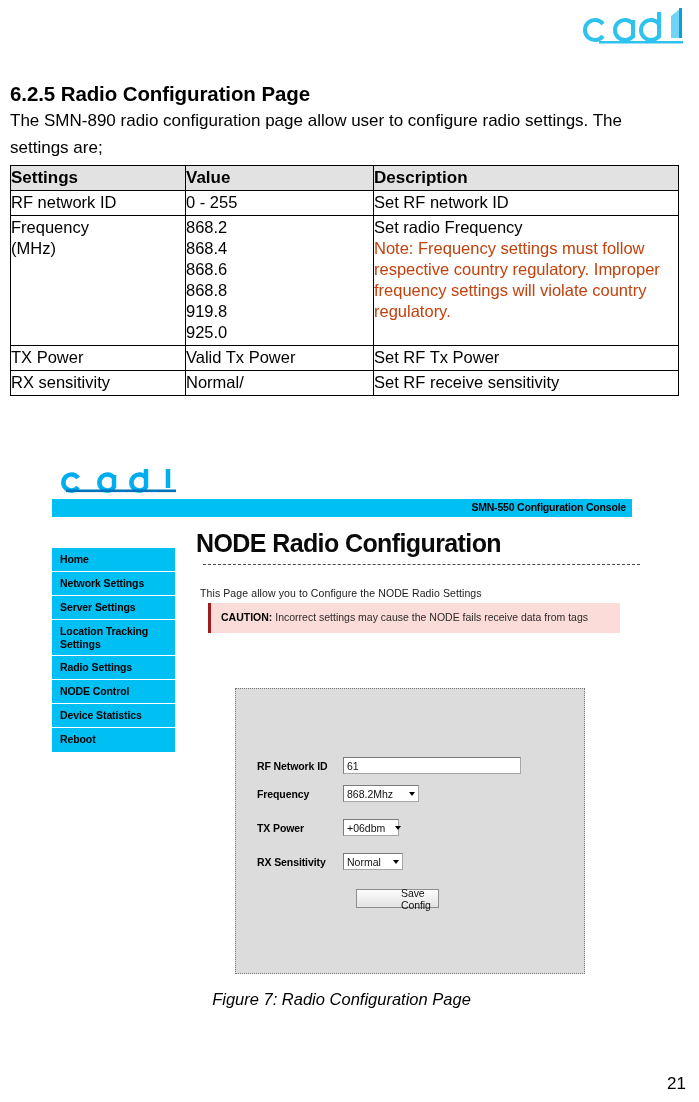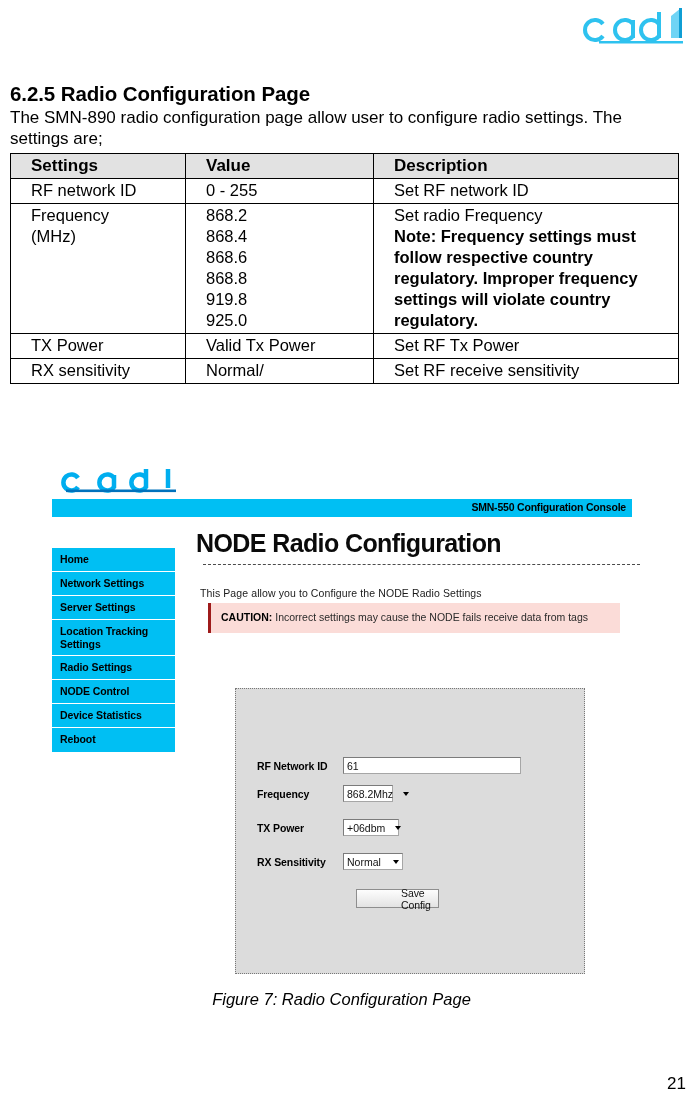--- a/index.html
+++ b/index.html
@@ -33,49 +33,49 @@
     width: 672px;
   }
   h2.sec-title {
     font-size: 20.5px;
     font-weight: bold;
     margin: 0 0 1px 0;
     letter-spacing: -0.1px;
   }
   p.sec-intro {
     font-size: 17px;
-    line-height: 21px;
+    line-height: 27px;
     margin: 0 0 4px 0;
   }
 
   
   table.settings {
     border-collapse: collapse;
     width: 668px;
     table-layout: fixed;
     font-size: 16.5px;
   }
   table.settings td, table.settings th {
     border: 1.5px solid #000;
     vertical-align: top;
-    padding: 1px 4px 2px 20px;
+    padding: 1px 4px 2px 0;
     text-align: left;
     line-height: 21px;
   }
   table.settings thead th {
     background: #e2e2e2;
     font-weight: bold;
     font-size: 17px;
   }
   col.c1 { width: 175px; }
   col.c2 { width: 188px; }
   col.c3 { width: 305px; }
   .note-red {
-    color: #000000;
-    font-weight: bold;
+    color: #c2410c;
+    font-weight: normal;
     display: block;
   }
   .freq-list span { display: block; }
 
   
   .shot {
     position: absolute;
     left: 0px;
     top: 458px;
     width: 699px;
@@ -223,21 +223,21 @@
     justify-content: space-between;
   }
   .selbox .caret {
     width: 0; height: 0;
     border-left: 3.5px solid transparent;
     border-right: 3.5px solid transparent;
     border-top: 4.5px solid #000;
     margin-left: 4px;
     flex: none;
   }
-  .w-freq { width: 50px; }
+  .w-freq { width: 76px; }
   .w-tx   { width: 56px; }
   .w-rx   { width: 60px; }
 
   .savebtn {
     position: absolute;
     left: 120px;
     top: 200px;
     width: 83px;
     height: 19px;
     background: linear-gradient(#fdfdfd, #e3e3e3);

